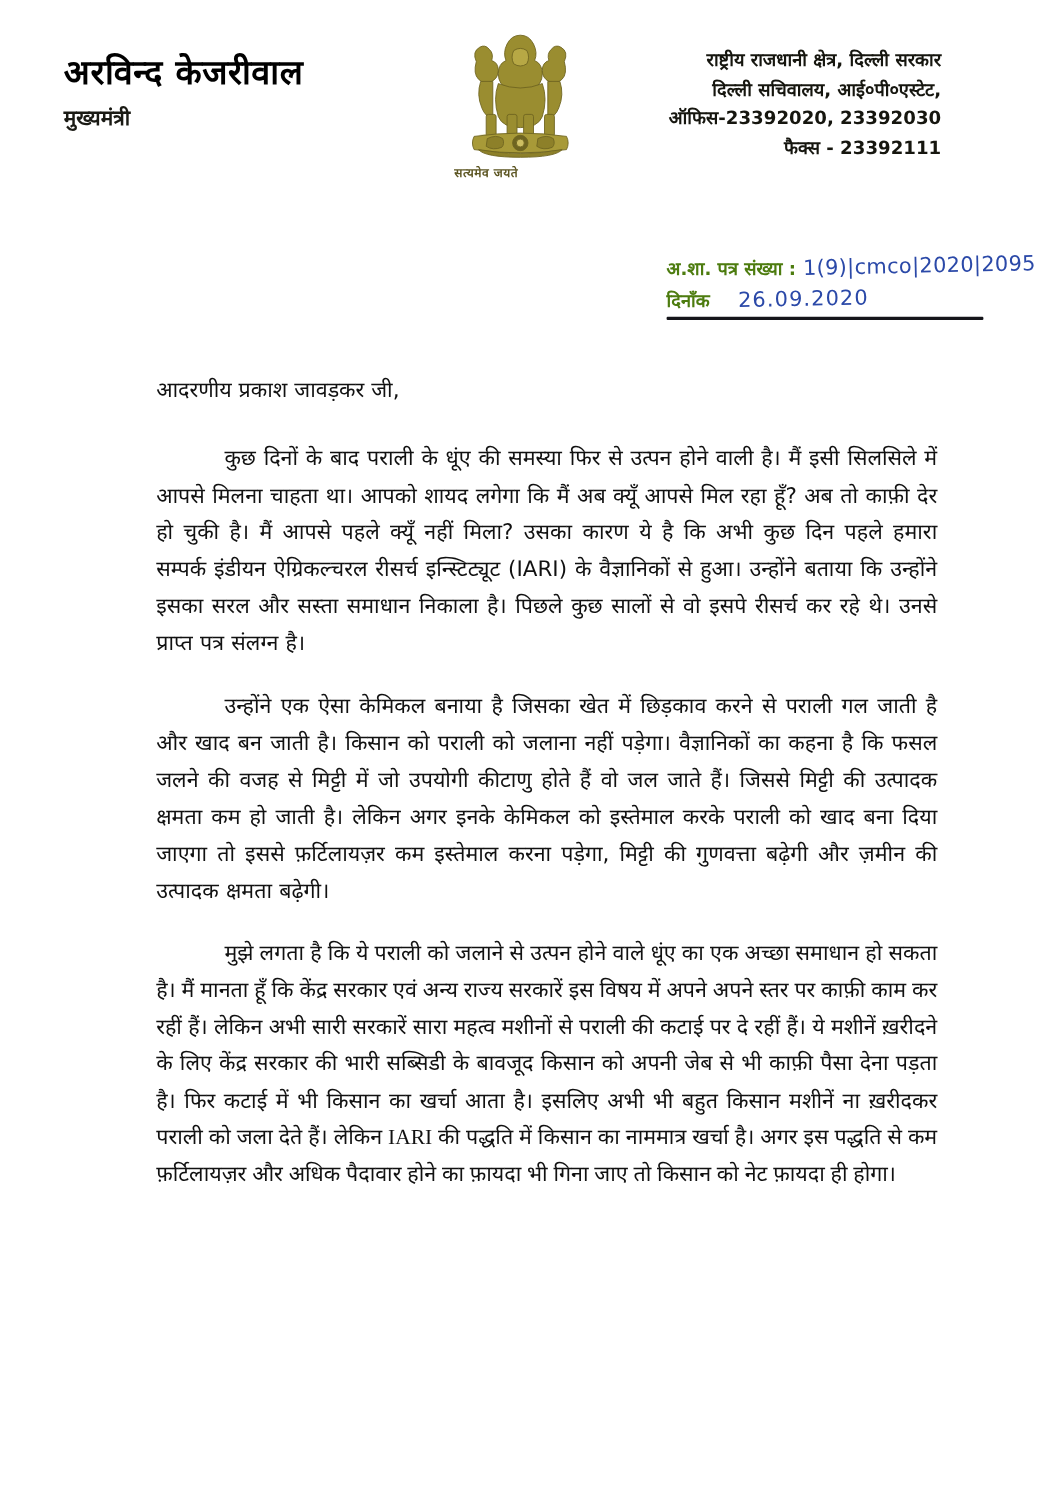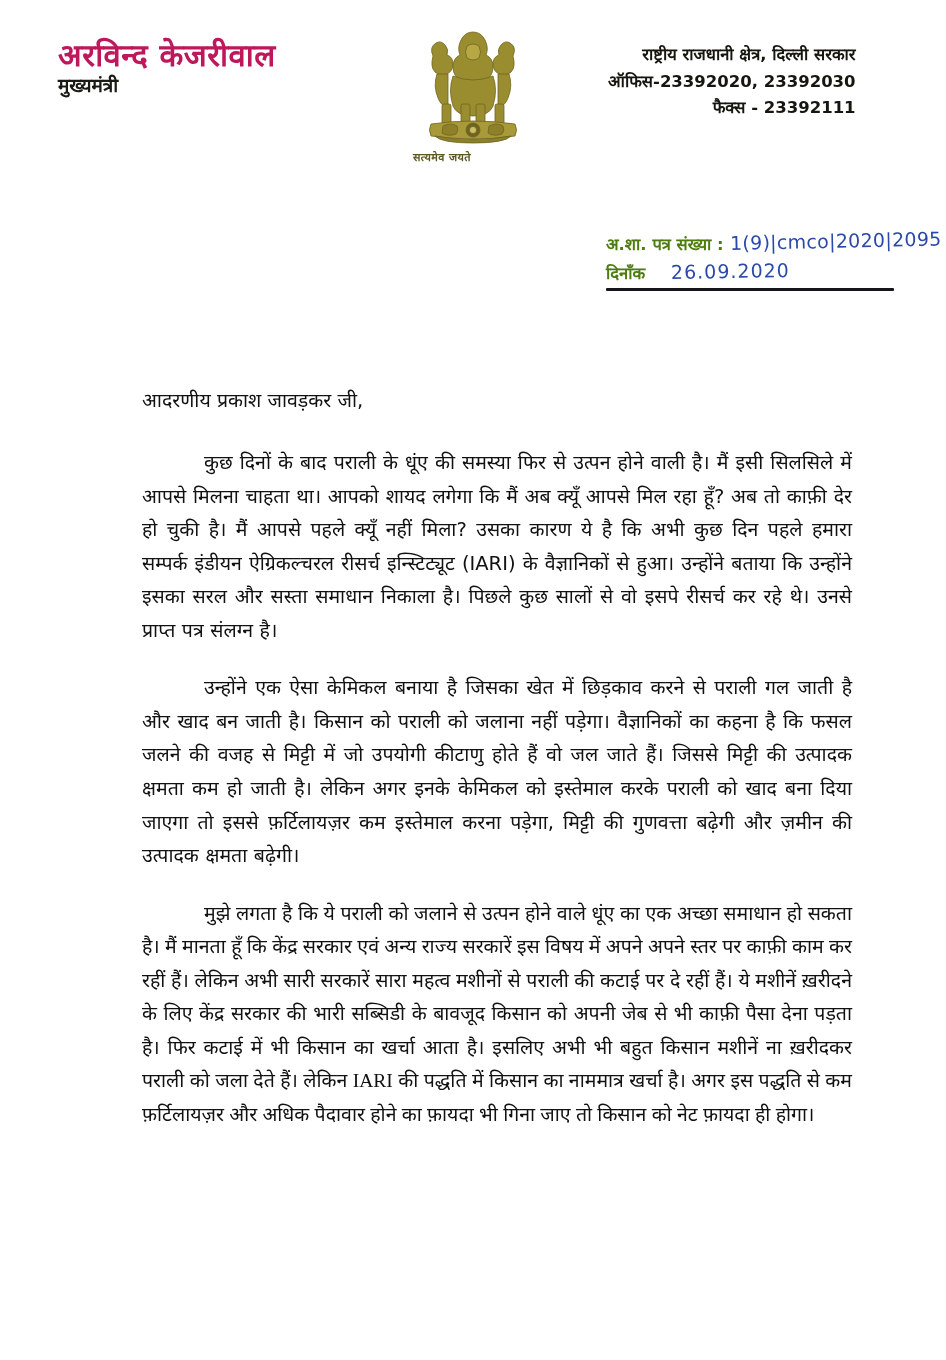--- a/index.html
+++ b/index.html
@@ -27,30 +27,31 @@
     position: absolute;
     left: 58px;
     top: 38px;
     width: 330px;
   }
   .lh-name {
     font-family: "DejaVu Sans", sans-serif;
     font-size: 31px;
     font-weight: bold;
     letter-spacing: 0.5px;
-    color: #be185d;
+    color: #000000;
     line-height: 1.1;
     white-space: nowrap;
+    margin-top: 11px;
   }
   .lh-designation {
     font-family: "DejaVu Sans", sans-serif;
     font-size: 19px;
     font-weight: bold;
     color: #1a1a14;
-    margin-top: 0;
+    margin-top: 11px;
   }
 
   
   .emblem-wrap {
     position: absolute;
     left: 413px;
     top: 26px;
     width: 120px;
     text-align: left;
   }
@@ -130,21 +131,20 @@
     background: #15151a;
     border-radius: 1px;
   }
 
   
   .letter-body {
     position: absolute;
     left: 142px;
     top: 340px;
     width: 710px;
-    margin-top: 46px;
   }
   .salutation {
     font-family: "DejaVu Sans", sans-serif;
     font-size: 19.5px;
     color: #111111;
     line-height: 1.55;
     margin-bottom: 30px;
   }
   .para {
     font-family: "DejaVu Sans", sans-serif;
@@ -199,20 +199,21 @@
         <path d="M72 100 q8 -4 14 0 q2 5 -1 8 q-8 3 -14 -1z" fill="#8d8029"></path>
 
         <path d="M18 110 q38 7 76 0 q-6 7 -38 7 q-32 0 -38 -7z" fill="#8d8029"></path>
       </g>
     </svg>
     <div class="emblem-motto">सत्यमेव जयते</div>
   </div>
 
   <div class="lh-address">
     <div>राष्ट्रीय राजधानी क्षेत्र, दिल्ली सरकार</div>
+    <div>दिल्ली सचिवालय, आई०पी०एस्टेट,</div>
     <div>ऑफिस-23392020, 23392030</div>
     <div>फैक्स - 23392111</div>
   </div>
 </div>
 
 <div class="refblock">
   <div class="ref-row">
     <span class="ref-label">अ.शा. पत्र संख्या :</span>
     <span class="ref-value">1(9)|cmco|2020|2095</span>
   </div>

